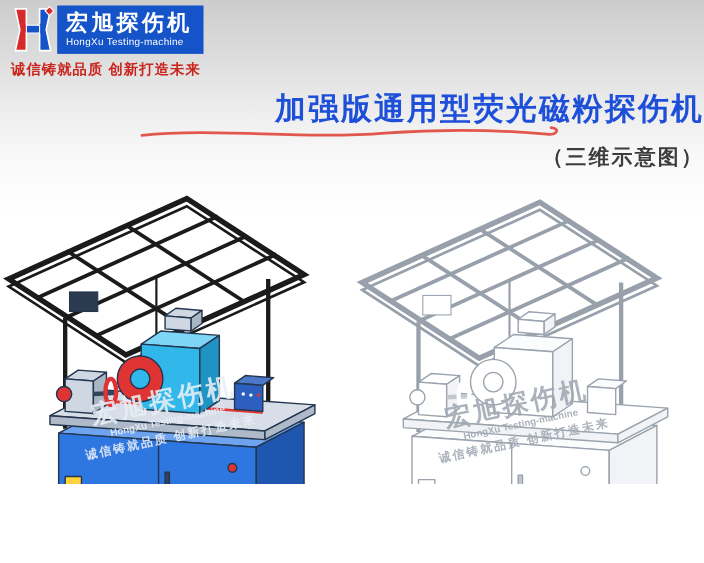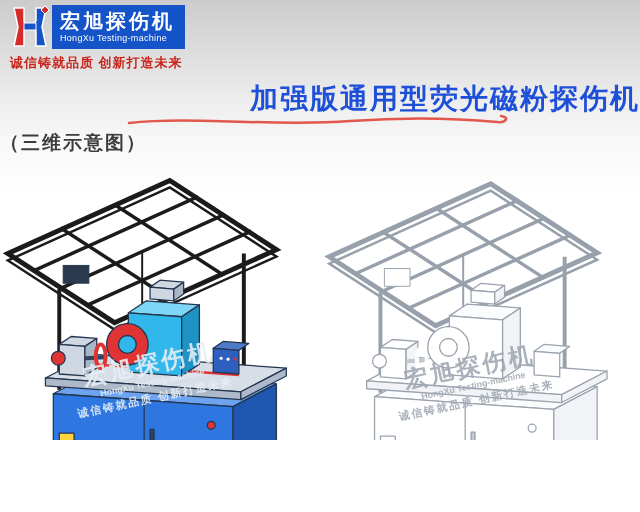--- a/index.html
+++ b/index.html
@@ -12,21 +12,21 @@
   .logo-box{background:#1453c8;color:#fff;height:44px;box-sizing:border-box;
             padding:3px 10px 4px 8px;display:flex;flex-direction:column;justify-content:center;}
   .logo-cn{font-size:20px;font-weight:bold;letter-spacing:3px;line-height:1.15;white-space:nowrap;}
   .logo-en{font-size:9px;letter-spacing:.3px;white-space:nowrap;}
   .slogan{position:absolute;left:10px;top:54px;color:#c9251d;font-weight:bold;
           font-size:13px;letter-spacing:1px;white-space:nowrap;}
   
   .title{position:absolute;top:80px;left:0;right:0;text-align:right;
          font-size:28px;font-weight:bold;color:#1d4fd8;letter-spacing:2px;}
   .underline{position:absolute;top:114px;left:50%;transform:translateX(-50%);}
-  .subtitle{position:absolute;top:130px;left:0;right:0;text-align:left;
+  .subtitle{position:absolute;top:130px;left:0;right:0;text-align:right;
             font-size:19px;font-weight:bold;color:#3c3c3c;letter-spacing:2px;}
   
   .stage{position:absolute;left:0;top:166px;width:640px;height:346px;}
   .machine{position:absolute;}
   .m-colored{left:2px;top:2px;width:306px;height:336px;
     --frame:#1b1b1b;--line:#24364f;
     --cabTop:#6ea4ef;--cabFront:#2f77e0;--cabSide:#1f56b0;
     --bedTop:#d7dee8;--bedFront:#aebaca;
     --metal:#cfd8e2;--metal2:#a9b6c4;
     --coil:#31b7ea;--coilTop:#7dd6f5;--coilSide:#1f93c4;

